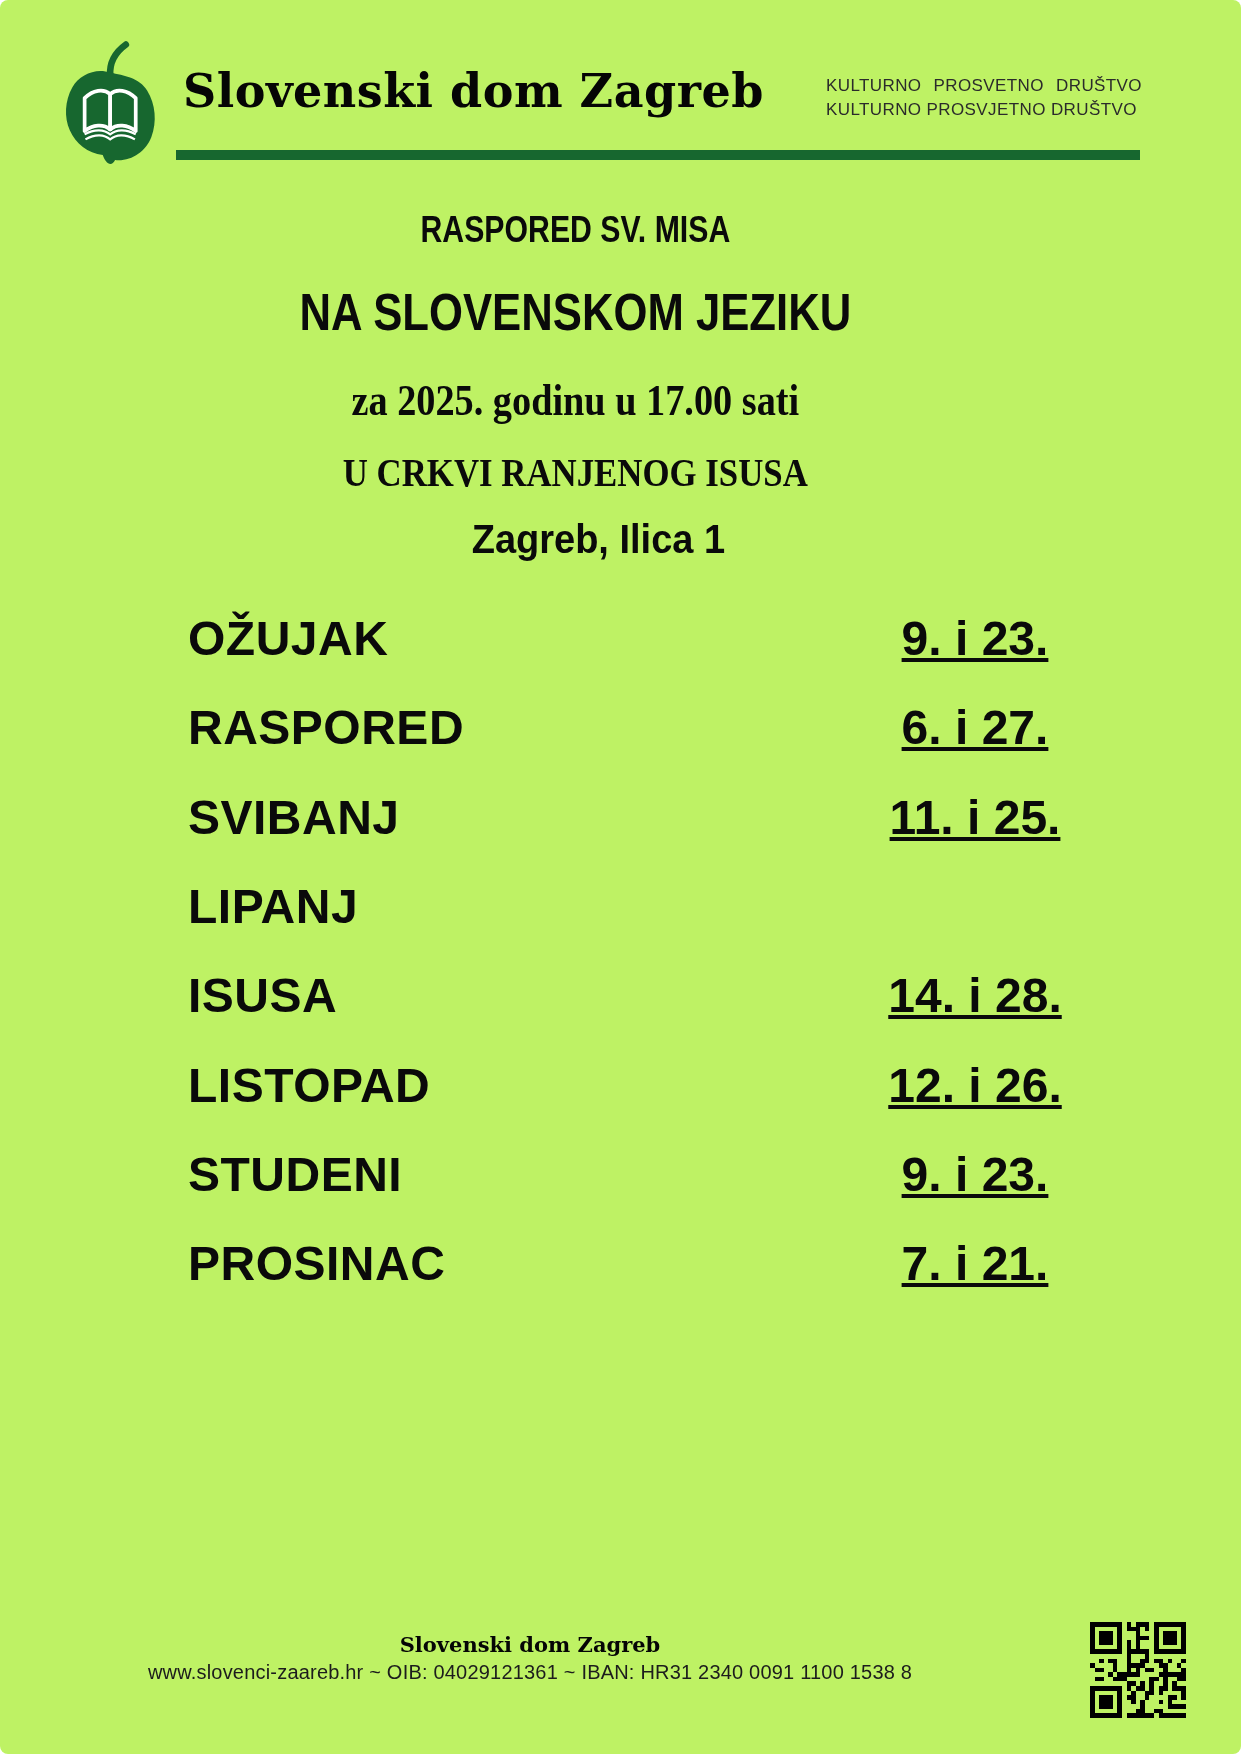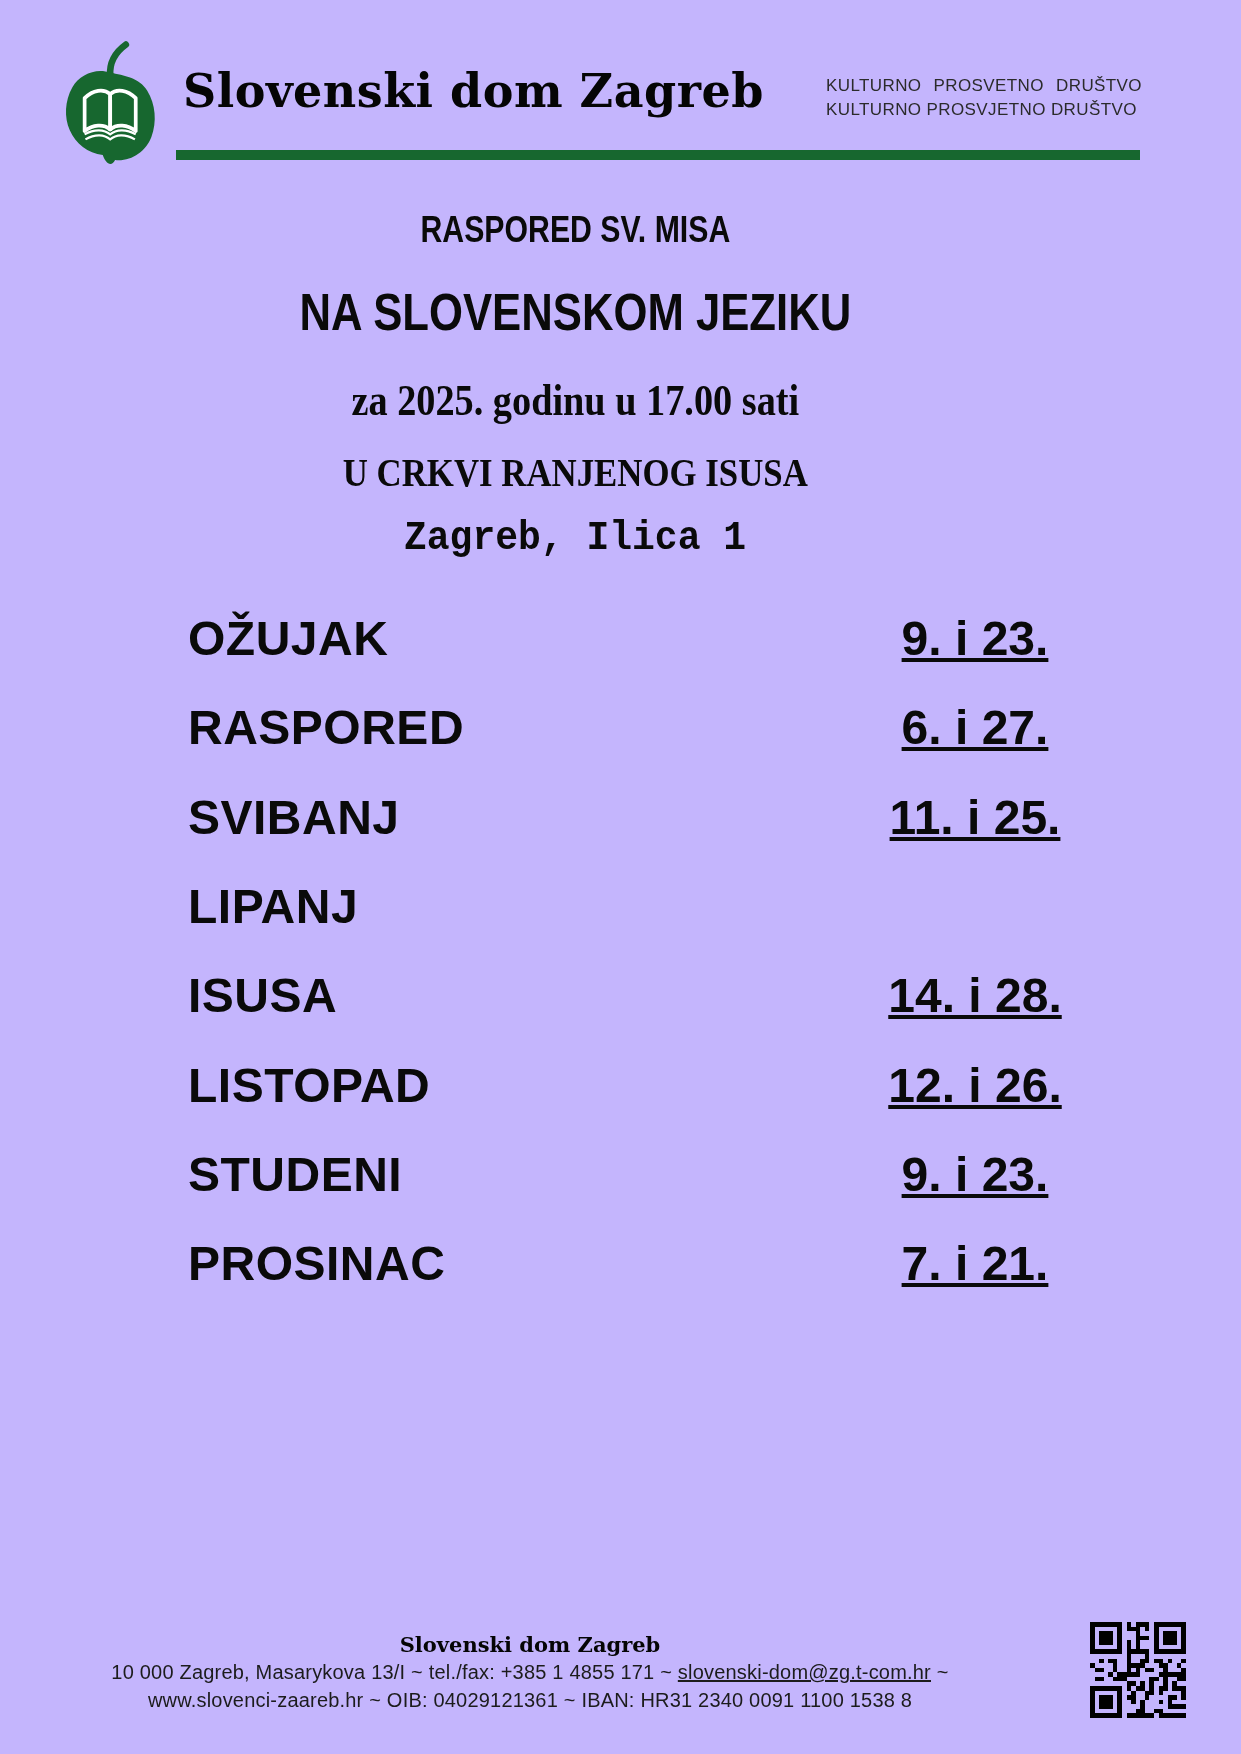--- a/index.html
+++ b/index.html
@@ -1,38 +1,38 @@
 <!DOCTYPE html>
 <html><head>
 <meta charset="utf-8">
 <style>
   html,body{margin:0;padding:0;background:#ffffff;}
-  .sheet{position:relative;width:1241px;height:1754px;background:#c4b5fd;overflow:hidden;
-         font-family:"Liberation Sans",sans-serif;color:#0a0a0a;}
+  .sheet{position:relative;width:1241px;height:1754px;background:#bef264;overflow:hidden;
+         font-family:"Liberation Sans",sans-serif;color:#0a0a0a;border-radius:8px;}
 
   
   .logo{position:absolute;left:50px;top:38px;width:122px;height:136px;}
   .org-title{position:absolute;left:183px;top:64px;font-family:"DejaVu Serif",serif;
              font-weight:bold;font-size:46px;letter-spacing:0.5px;color:#050505;white-space:nowrap;}
   .society{position:absolute;left:826px;top:74px;width:318px;font-size:17px;line-height:24px;
            color:#2b2b2b;letter-spacing:0.4px;white-space:nowrap;}
   .society .soc1{word-spacing:7px;}
   .hdr-rule{position:absolute;left:176px;top:150px;width:964px;height:10px;background:#17672F;}
 
   
   .titles{position:absolute;left:0;top:0;width:1150px;text-align:center;}
   .t{position:absolute;left:0;width:100%;white-space:nowrap;}
   .cond{display:inline-block;transform:scaleX(0.84);transform-origin:center;}
   .t1{top:204px;font-size:36px;font-weight:bold;line-height:52px;}
   .t2{top:286px;font-size:52px;font-weight:bold;line-height:52px;}
   .t3{top:378px;font-family:"Liberation Serif",serif;font-weight:bold;font-size:44px;line-height:46px;}
   .t3 .cond{transform:scaleX(0.87);}
   .t4{top:452px;font-family:"Liberation Serif",serif;font-weight:bold;font-size:40px;line-height:42px;}
   .t4 .cond{transform:scaleX(0.87);}
-  .t5{top:518px;font-family:Liberation Mono, monospace;font-weight:bold;font-size:40px;line-height:42px;}
+  .t5{top:518px;font-family:Liberation Sans, sans-serif;font-weight:bold;font-size:40px;line-height:42px;padding-left:23px;}
   .t5 .cond{transform:scaleX(0.95);}
 
   
   .schedule{position:absolute;left:0;top:0;width:1150px;}
   .srow{position:absolute;left:0;width:100%;height:60px;font-weight:bold;font-size:48px;line-height:52px;}
   .srow .month{position:absolute;left:188px;top:0;letter-spacing:0.5px;white-space:nowrap;}
   .srow .dates{position:absolute;left:850px;top:0;width:250px;text-align:center;white-space:nowrap;text-decoration:underline;}
   .r0{top:613px;}.r1{top:702px;}.r2{top:792px;}.r3{top:881px;}
   .r4{top:970px;}.r5{top:1060px;}.r6{top:1149px;}.r7{top:1238px;padding-left:23px;}
 
@@ -105,21 +105,20 @@
       <span class="dates">9. i 23.</span>
     </div>
     <div class="srow r7">
       <span class="month">PROSINAC</span>
       <span class="dates">7. i 21.</span>
     </div>
   </div>
 
   <div class="footer">
     <div class="f1">Slovenski dom Zagreb</div>
-    <div class="f2"><span>10 000 Zagreb, Masarykova 13/I ~ tel./fax: +385 1 4855 171 ~ </span><span class="email">slovenski-dom@zg.t-com.hr</span><span> ~</span></div>
     <div class="f3">www.slovenci-zaareb.hr ~ OIB: 04029121361 ~ IBAN: HR31 2340 0091 1100 1538 8</div>
   </div>
 
   <div class="qr">
     <svg viewBox="0 0 21 21" width="96" height="96" shape-rendering="crispEdges" aria-hidden="true">
         <path d="M0 0h1v1h-1zM0 6h1v1h-1zM1 0h1v1h-1zM1 6h1v1h-1zM2 0h1v1h-1zM2 6h1v1h-1zM3 0h1v1h-1zM3 6h1v1h-1zM4 0h1v1h-1zM4 6h1v1h-1zM5 0h1v1h-1zM5 6h1v1h-1zM6 0h1v1h-1zM6 6h1v1h-1zM0 1h1v1h-1zM6 1h1v1h-1zM0 2h1v1h-1zM6 2h1v1h-1zM0 3h1v1h-1zM6 3h1v1h-1zM0 4h1v1h-1zM6 4h1v1h-1zM0 5h1v1h-1zM6 5h1v1h-1zM2 2h1v1h-1zM2 3h1v1h-1zM2 4h1v1h-1zM3 2h1v1h-1zM3 3h1v1h-1zM3 4h1v1h-1zM4 2h1v1h-1zM4 3h1v1h-1zM4 4h1v1h-1zM14 0h1v1h-1zM14 6h1v1h-1zM15 0h1v1h-1zM15 6h1v1h-1zM16 0h1v1h-1zM16 6h1v1h-1zM17 0h1v1h-1zM17 6h1v1h-1zM18 0h1v1h-1zM18 6h1v1h-1zM19 0h1v1h-1zM19 6h1v1h-1zM20 0h1v1h-1zM20 6h1v1h-1zM14 1h1v1h-1zM20 1h1v1h-1zM14 2h1v1h-1zM20 2h1v1h-1zM14 3h1v1h-1zM20 3h1v1h-1zM14 4h1v1h-1zM20 4h1v1h-1zM14 5h1v1h-1zM20 5h1v1h-1zM16 2h1v1h-1zM16 3h1v1h-1zM16 4h1v1h-1zM17 2h1v1h-1zM17 3h1v1h-1zM17 4h1v1h-1zM18 2h1v1h-1zM18 3h1v1h-1zM18 4h1v1h-1zM0 14h1v1h-1zM0 20h1v1h-1zM1 14h1v1h-1zM1 20h1v1h-1zM2 14h1v1h-1zM2 20h1v1h-1zM3 14h1v1h-1zM3 20h1v1h-1zM4 14h1v1h-1zM4 20h1v1h-1zM5 14h1v1h-1zM5 20h1v1h-1zM6 14h1v1h-1zM6 20h1v1h-1zM0 15h1v1h-1zM6 15h1v1h-1zM0 16h1v1h-1zM6 16h1v1h-1zM0 17h1v1h-1zM6 17h1v1h-1zM0 18h1v1h-1zM6 18h1v1h-1zM0 19h1v1h-1zM6 19h1v1h-1zM2 16h1v1h-1zM2 17h1v1h-1zM2 18h1v1h-1zM3 16h1v1h-1zM3 17h1v1h-1zM3 18h1v1h-1zM4 16h1v1h-1zM4 17h1v1h-1zM4 18h1v1h-1zM8 0h1v1h-1zM10 0h1v1h-1zM11 0h1v1h-1zM12 0h1v1h-1zM8 1h1v1h-1zM9 1h1v1h-1zM10 1h1v1h-1zM12 1h1v1h-1zM10 2h1v1h-1zM10 3h1v1h-1zM11 3h1v1h-1zM12 3h1v1h-1zM8 4h1v1h-1zM10 4h1v1h-1zM8 5h1v1h-1zM10 5h1v1h-1zM8 6h1v1h-1zM9 6h1v1h-1zM10 6h1v1h-1zM11 6h1v1h-1zM12 6h1v1h-1zM8 7h1v1h-1zM12 7h1v1h-1zM2 8h1v1h-1zM4 8h1v1h-1zM5 8h1v1h-1zM8 8h1v1h-1zM11 8h1v1h-1zM12 8h1v1h-1zM14 8h1v1h-1zM15 8h1v1h-1zM17 8h1v1h-1zM20 8h1v1h-1zM0 9h1v1h-1zM5 9h1v1h-1zM8 9h1v1h-1zM9 9h1v1h-1zM10 9h1v1h-1zM11 9h1v1h-1zM15 9h1v1h-1zM16 9h1v1h-1zM19 9h1v1h-1zM1 10h1v1h-1zM2 10h1v1h-1zM5 10h1v1h-1zM8 10h1v1h-1zM10 10h1v1h-1zM12 10h1v1h-1zM13 10h1v1h-1zM16 10h1v1h-1zM20 10h1v1h-1zM4 11h1v1h-1zM6 11h1v1h-1zM7 11h1v1h-1zM8 11h1v1h-1zM9 11h1v1h-1zM10 11h1v1h-1zM15 11h1v1h-1zM16 11h1v1h-1zM17 11h1v1h-1zM18 11h1v1h-1zM19 11h1v1h-1zM20 11h1v1h-1zM1 12h1v1h-1zM2 12h1v1h-1zM5 12h1v1h-1zM6 12h1v1h-1zM7 12h1v1h-1zM13 12h1v1h-1zM14 12h1v1h-1zM16 12h1v1h-1zM19 12h1v1h-1zM20 12h1v1h-1zM8 13h1v1h-1zM9 13h1v1h-1zM11 13h1v1h-1zM13 13h1v1h-1zM16 13h1v1h-1zM18 13h1v1h-1zM8 14h1v1h-1zM10 14h1v1h-1zM11 14h1v1h-1zM13 14h1v1h-1zM15 14h1v1h-1zM16 14h1v1h-1zM18 14h1v1h-1zM19 14h1v1h-1zM20 14h1v1h-1zM9 15h1v1h-1zM12 15h1v1h-1zM13 15h1v1h-1zM15 15h1v1h-1zM20 15h1v1h-1zM8 16h1v1h-1zM9 16h1v1h-1zM12 16h1v1h-1zM17 16h1v1h-1zM18 16h1v1h-1zM20 16h1v1h-1zM9 17h1v1h-1zM11 17h1v1h-1zM15 17h1v1h-1zM17 17h1v1h-1zM11 18h1v1h-1zM17 18h1v1h-1zM18 18h1v1h-1zM19 18h1v1h-1zM20 18h1v1h-1zM10 19h1v1h-1zM11 19h1v1h-1zM14 19h1v1h-1zM15 19h1v1h-1zM8 20h1v1h-1zM9 20h1v1h-1zM10 20h1v1h-1zM11 20h1v1h-1zM12 20h1v1h-1zM13 20h1v1h-1zM15 20h1v1h-1zM16 20h1v1h-1zM17 20h1v1h-1zM18 20h1v1h-1zM19 20h1v1h-1zM20 20h1v1h-1z" fill="#000"></path>
       </svg>
   </div>
 
 </div>

